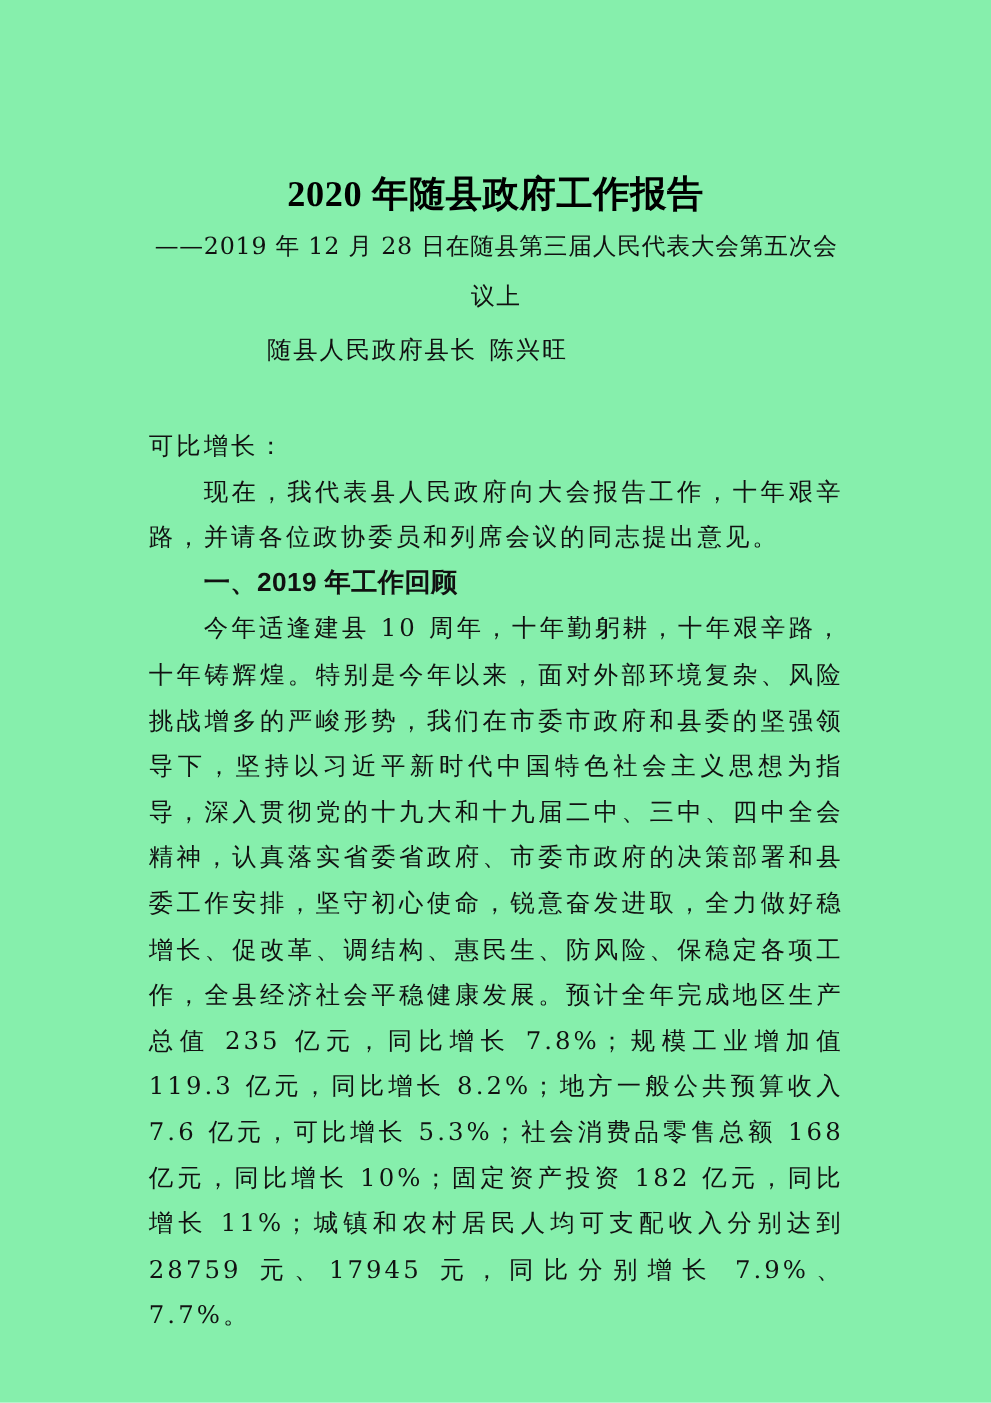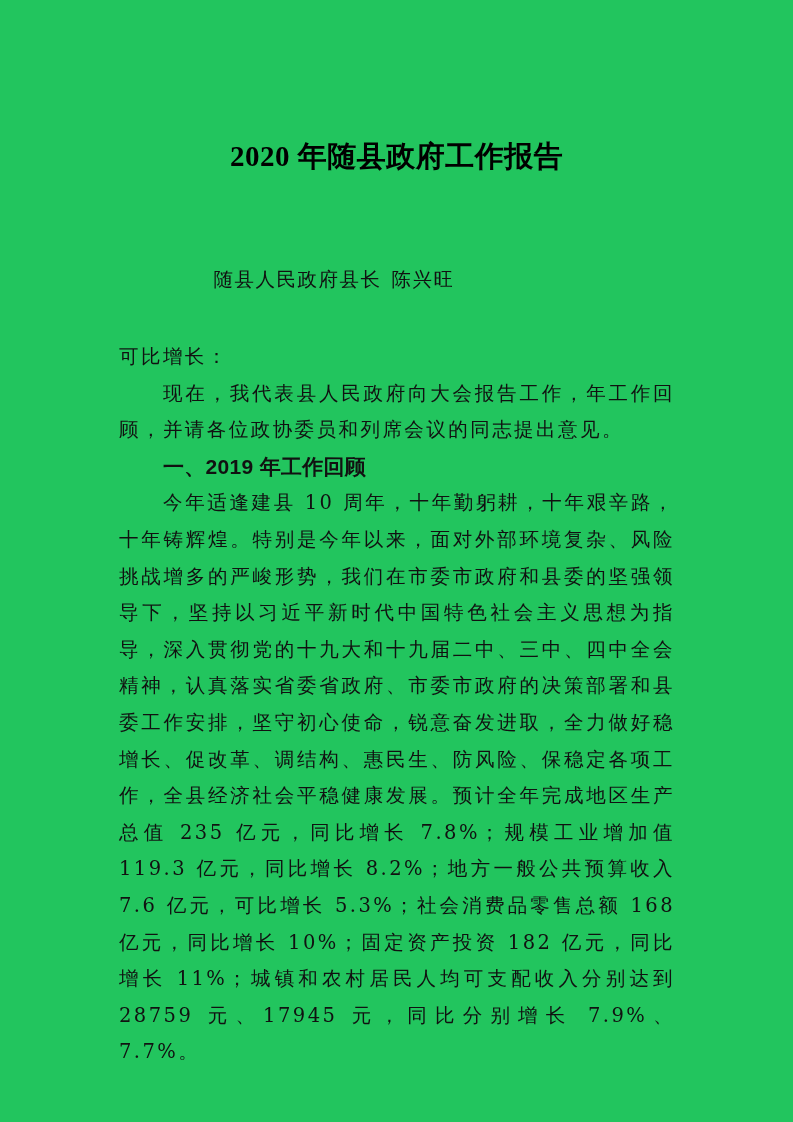--- a/index.html
+++ b/index.html
@@ -13,21 +13,21 @@
       position: relative;
       overflow: hidden;
       font-family: "DejaVu Serif", "Liberation Serif", serif;
       color: #111111;
     }
     .page {
       position: absolute;
       left: 0; top: 0;
       width: 793px;
       height: 1122px;
-      background: #22c55e;
+      background: #86efac;
     }
     .title {
       position: absolute;
       left: 0;
       width: 793px;
       top: 136px;
       text-align: center;
       font-family: "Liberation Serif", "DejaVu Serif", serif;
       font-weight: bold;
       font-size: 29px;
@@ -93,25 +93,29 @@
       letter-spacing: 0.3px;
     }
   </style>
 </head>
 <body>
 
 <div class="page">
 
   <div class="title">2020 年随县政府工作报告</div>
 
+  <div class="subtitle">
+    <span class="line1">——2019 年 12 月 28 日在随县第三届人民代表大会第五次会</span>
+    <span class="line2">议上</span>
+  </div>
 
   <div class="author">
     <span>随县人民政府县长</span><span class="gap"></span><span>陈兴旺</span>
   </div>
 
   <div class="body">
     <p>可比增长：</p>
-    <p class="indent">现在，我代表县人民政府向大会报告工作，年工作回顾，并请各位政协委员和列席会议的同志提出意见。</p>
+    <p class="indent">现在，我代表县人民政府向大会报告工作，十年艰辛路，并请各位政协委员和列席会议的同志提出意见。</p>
     <div class="heading">一、2019 年工作回顾</div>
     <p class="indent">今年适逢建县 10 周年，十年勤躬耕，十年艰辛路，十年铸辉煌。特别是今年以来，面对外部环境复杂、风险挑战增多的严峻形势，我们在市委市政府和县委的坚强领导下，坚持以习近平新时代中国特色社会主义思想为指导，深入贯彻党的十九大和十九届二中、三中、四中全会精神，认真落实省委省政府、市委市政府的决策部署和县委工作安排，坚守初心使命，锐意奋发进取，全力做好稳增长、促改革、调结构、惠民生、防风险、保稳定各项工作，全县经济社会平稳健康发展。预计全年完成地区生产总值 235 亿元，同比增长 7.8%；规模工业增加值 119.3 亿元，同比增长 8.2%；地方一般公共预算收入 7.6 亿元，可比增长 5.3%；社会消费品零售总额 168 亿元，同比增长 10%；固定资产投资 182 亿元，同比增长 11%；城镇和农村居民人均可支配收入分别达到 28759 元、17945 元，同比分别增长 7.9%、7.7%。</p>
   </div>
 
 </div>
 
 </body></html>

